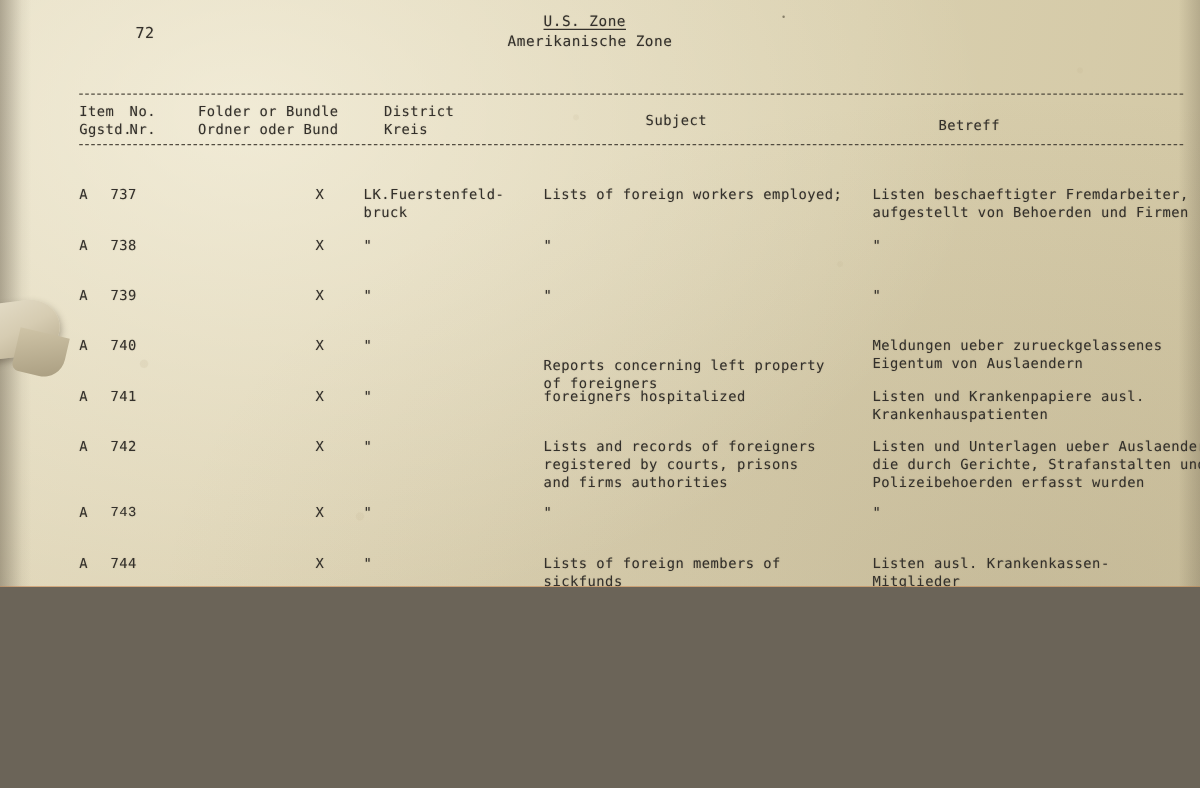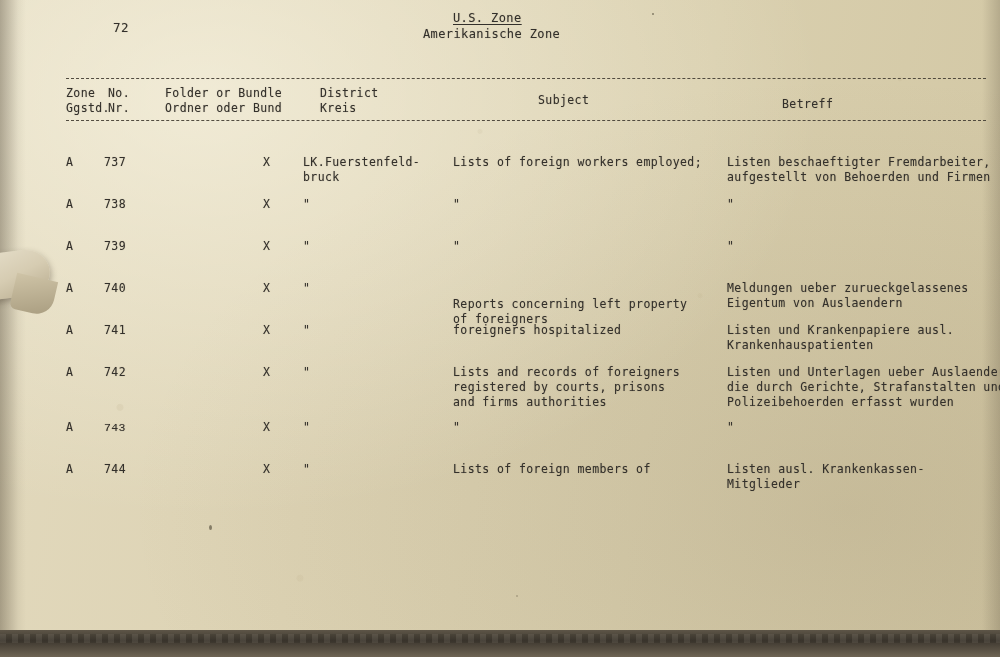--- a/index.html
+++ b/index.html
@@ -3,21 +3,21 @@
 <meta charset="utf-8">
 <style>
   html, body {
     margin: 0;
     padding: 0;
     background: #6b6458;
   }
   #page {
     position: relative;
     width: 1000px;
-    height: 657px;
+    height: 489px;
     overflow: hidden;
     background: #f97316;
     font-family: "DejaVu Sans Mono", monospace;
   }
   
   #paper {
     position: absolute;
     left: 0;
     top: 0;
     width: 1000px;
@@ -127,21 +127,21 @@
   #ch-no       { left: 108px; top: 86px; }
   #ch-folder   { left: 165px; top: 86px; }
   #ch-district { left: 320px; top: 86px; }
   #ch-subject  { left: 498px; top: 93px; margin-left: 40px; }
   #ch-betreff  { left: 782px; top: 97px; }
 
   
   #rows { position: absolute; left: 0; top: 0; width: 1000px; height: 637px; }
   .row { position: absolute; left: 0; width: 1000px; }
   .c-item     { position: absolute; left: 66px;  width: 30px; }
-  .c-no       { position: absolute; left: 104px; width: 50px; }
+  .c-no       { position: absolute; left: 92px; width: 50px; }
   .c-folder   { position: absolute; left: 263px; width: 20px; text-align: left; }
   .c-district { position: absolute; left: 303px; width: 150px; }
   .c-subject  { position: absolute; left: 453px; width: 270px; }
   .c-betreff  { position: absolute; left: 727px; width: 275px; }
   .cellline { display: block; }
 
   .speck {
     position: absolute;
     background: rgba(60,52,38,0.55);
     border-radius: 50%;
@@ -157,21 +157,21 @@
   <div id="right-shadow"></div>
   <div id="finger"></div>
 
   <div class="txt" id="page-number">72</div>
   <div class="txt" id="hdr-zone-en">U.S. Zone</div>
   <div class="txt" id="hdr-zone-de">Amerikanische Zone</div>
 
   <div class="rule" id="rule-top"></div>
   <div class="rule" id="rule-bottom"></div>
 
-  <div class="txt colhead" id="ch-item"><span>Zone</span>
+  <div class="txt colhead" id="ch-item"><span>Item</span>
 <span>Ggstd.</span></div>
 
   <div class="txt colhead" id="ch-no"><span>No.</span>
 <span>Nr.</span></div>
 
   <div class="txt colhead" id="ch-folder"><span>Folder or Bundle</span>
 <span>Ordner oder Bund</span></div>
 
   <div class="txt colhead" id="ch-district"><span>District</span>
 <span>Kreis</span></div>
@@ -234,21 +234,21 @@
         <div class="txt c-folder" style="top: 0px;"><span class="cellline">X</span></div>
         <div class="txt c-district" style="top: 0px;"><span class="cellline">"</span></div>
         <div class="txt c-subject" style="top: 0px;"><span class="cellline">"</span></div>
         <div class="txt c-betreff" style="top: 0px;"><span class="cellline">"</span></div>
       </div>
       <div class="row" style="top: 462px;">
         <div class="txt c-item" style="top: 0px;"><span class="cellline">A</span></div>
         <div class="txt c-no" style="top: 0px;"><span class="cellline">744</span></div>
         <div class="txt c-folder" style="top: 0px;"><span class="cellline">X</span></div>
         <div class="txt c-district" style="top: 0px;"><span class="cellline">"</span></div>
-        <div class="txt c-subject" style="top: 0px;"><span class="cellline">Lists of foreign members of</span></div>
+        <div class="txt c-subject" style="top: 0px;"><span class="cellline">Lists of foreign members of</span><span class="cellline">sickfunds</span></div>
         <div class="txt c-betreff" style="top: 0px;"><span class="cellline">Listen ausl. Krankenkassen-</span><span class="cellline">Mitglieder</span></div>
       </div>
     </div>
 
   <div class="speck" style="left:209px; top:525px; width:3px; height:5px;"></div>
   <div class="speck" style="left:652px; top:13px; width:2px; height:2px;"></div>
   <div class="speck" style="left:516px; top:595px; width:2px; height:2px; opacity:0.5;"></div>
 
   <div id="bottom-edge"></div>
 </div>

